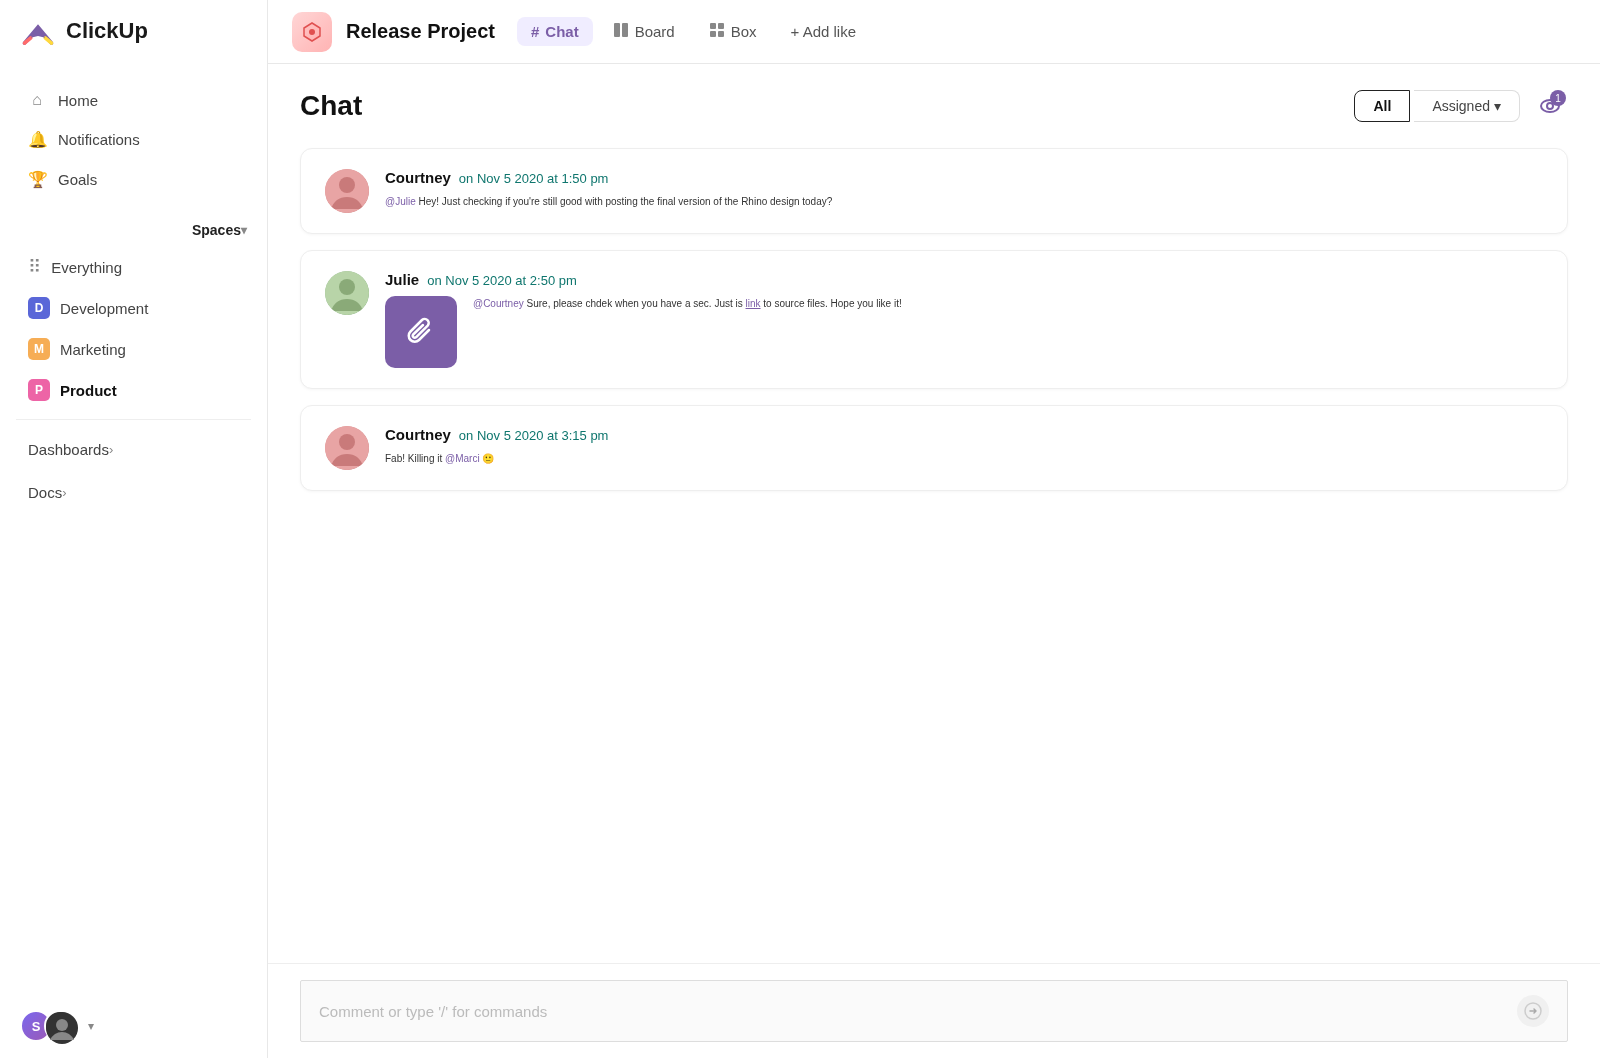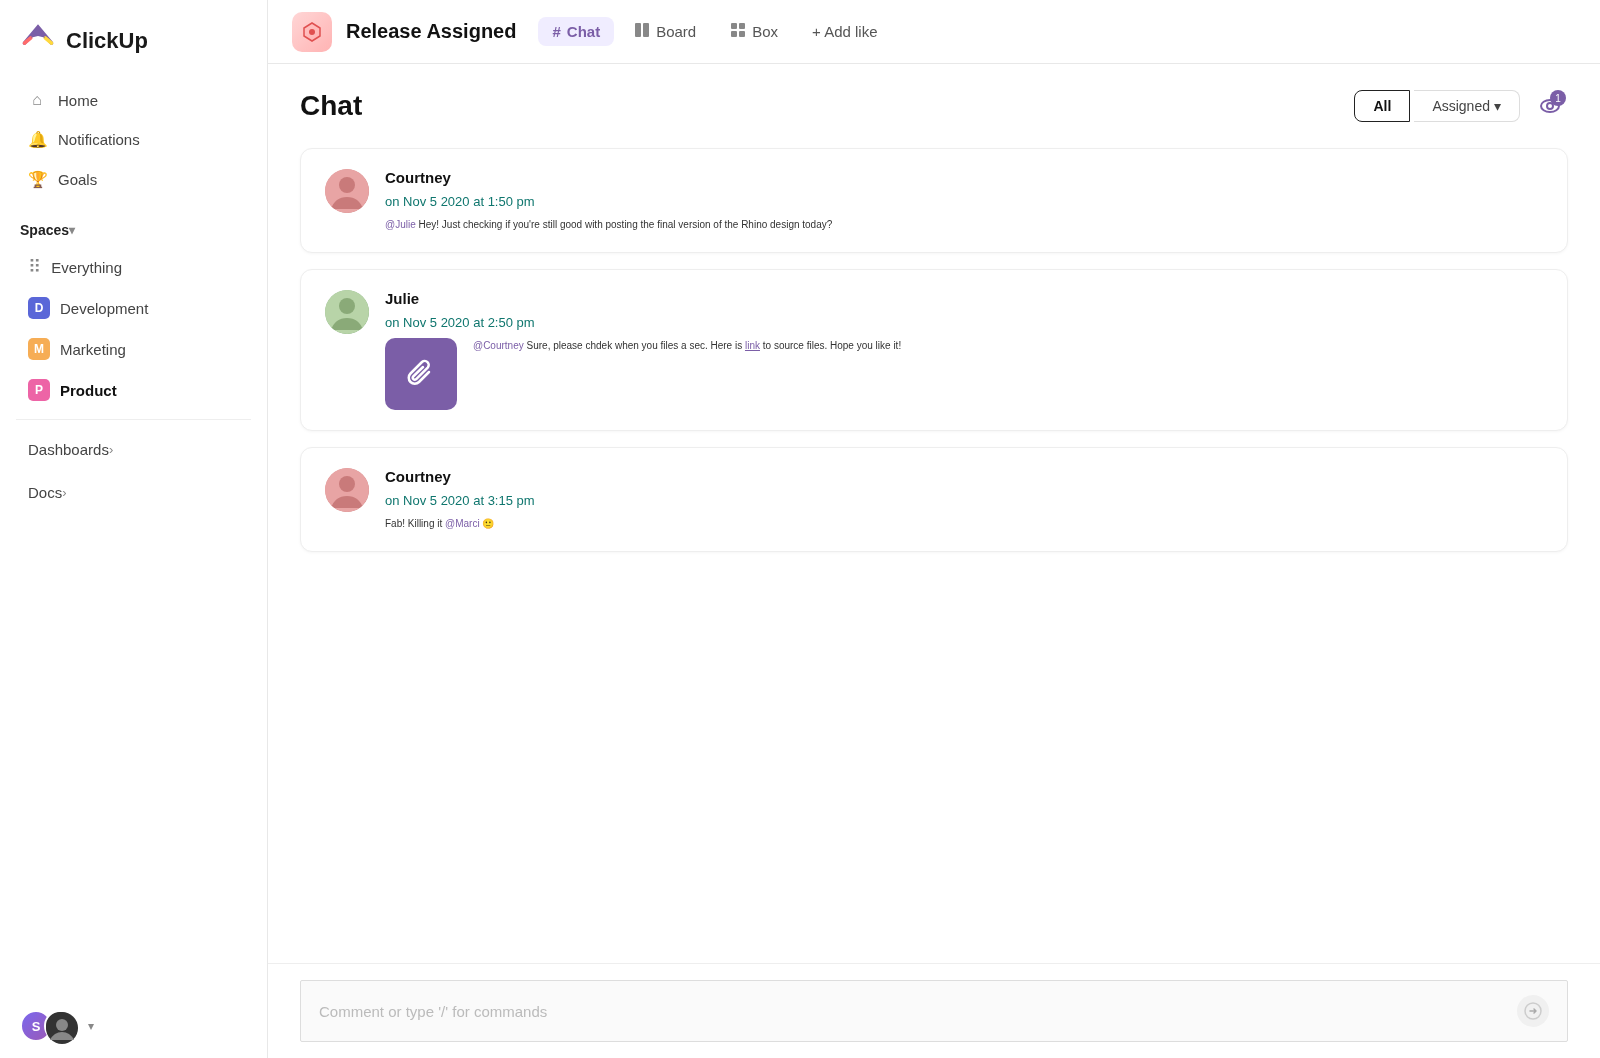--- a/index.html
+++ b/index.html
@@ -10,21 +10,21 @@
       width: 268px;
       background: #fff;
       border-right: 1px solid #e8e8e8;
       display: flex;
       flex-direction: column;
       height: 100%;
       flex-shrink: 0;
     }
     .sidebar-logo {
       display: flex;
-      align-items: flex-end;
+      align-items: flex-start;
       padding: 18px 20px;
       gap: 10px;
     }
     .logo-icon {
       width: 36px;
       height: 36px;
     }
     .logo-text {
       font-size: 22px;
       font-weight: 700;
@@ -42,21 +42,21 @@
       color: #444;
       cursor: pointer;
       border-radius: 6px;
       margin: 1px 8px;
     }
     .nav-item .nav-icon { color: #888; width: 18px; text-align: center; font-size: 16px; }
 
     .spaces-header {
       display: flex;
       align-items: center;
-      justify-content: flex-start;
+      justify-content: flex-end;
       padding: 14px 20px 8px 20px;
       font-size: 14px;
       font-weight: 600;
       color: #222;
     }
     .spaces-header .chevron { color: #888; font-size: 12px; }
 
     .space-item {
       display: flex;
       align-items: center;
@@ -284,21 +284,20 @@
       align-items: center;
       justify-content: center;
       font-size: 20px;
     }
     .msg-content { flex: 1; }
     .msg-meta {
       display: flex;
       align-items: baseline;
       gap: 8px;
       margin-bottom: 8px;
-      flex-direction: column;
     }
     .msg-author {
       font-size: 15px;
       font-weight: 700;
       color: #111;
     }
     .msg-time {
       font-size: 13px;
       color: #0f766e;
     }
@@ -440,21 +439,21 @@
 
 <div class="main">
 
   <div class="topbar">
     <div class="project-icon-wrap">
       <svg width="24" height="24" viewBox="0 0 24 24" fill="none">
         <path d="M12 3L4 8v8l8 5 8-5V8L12 3z" stroke="#e05050" stroke-width="1.5" fill="rgba(255,150,150,0.2)"></path>
         <circle cx="12" cy="12" r="3" fill="#e05050"></circle>
       </svg>
     </div>
-    <span class="project-title">Release Assigned</span>
+    <span class="project-title">Release Project</span>
 
     <div class="tab active">
       <span style="font-weight:700;">#</span>
       <span>Chat</span>
     </div>
     <div class="tab">
       <span>
         <svg width="16" height="16" viewBox="0 0 16 16">
             <rect x="1" y="1" width="6" height="14" rx="1" fill="#888"></rect>
             <rect x="9" y="1" width="6" height="14" rx="1" fill="#888"></rect>
@@ -535,21 +534,21 @@
             <span class="msg-time">on Nov 5 2020 at 2:50 pm</span>
           </div>
           <div class="attachment-block">
             <div class="attachment-icon">
               <svg width="32" height="32" viewBox="0 0 32 32" fill="none">
                 <path d="M24 14L14 24a6 6 0 01-8.5-8.5L17 4a4 4 0 015.7 5.6L11 21.3a2 2 0 01-2.8-2.8L18 9" stroke="white" stroke-width="2.5" stroke-linecap="round" stroke-linejoin="round"></path>
               </svg>
             </div>
             <div class="msg-text">
               <span class="msg-mention">@Courtney</span>
-              <span> Sure, please chdek when you files a sec. Here is </span>
+              <span> Sure, please chdek when you have a sec. Just is </span>
               <a class="msg-link">link</a>
               <span> to source files. Hope you like it!</span>
             </div>
           </div>
         </div>
       </div>
 
       <div class="message-card">
         <div class="msg-avatar msg-avatar-courtney">
           <svg width="44" height="44" viewBox="0 0 44 44">

